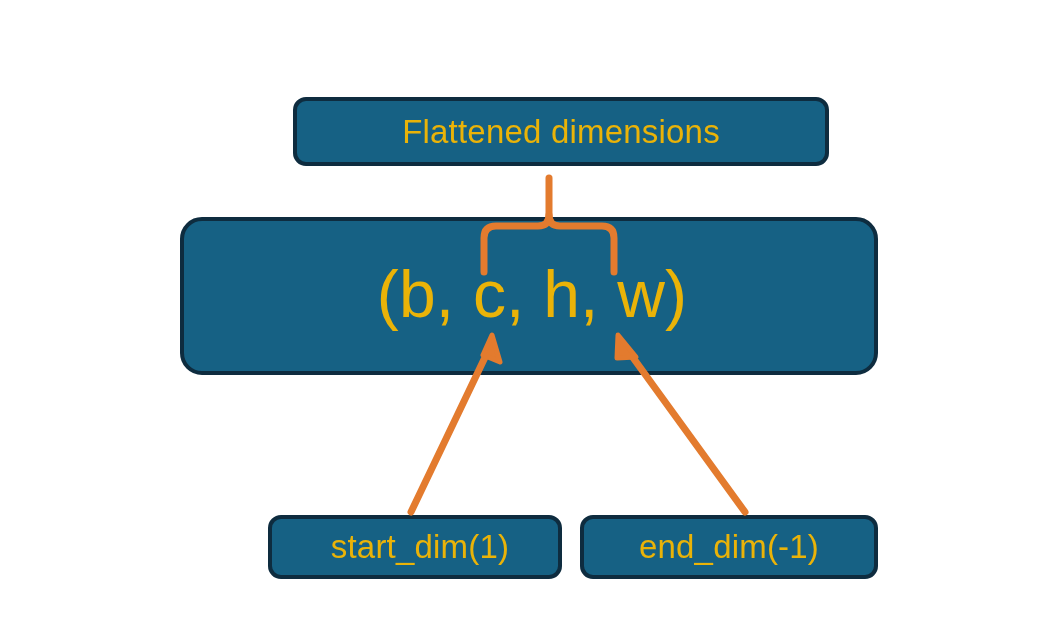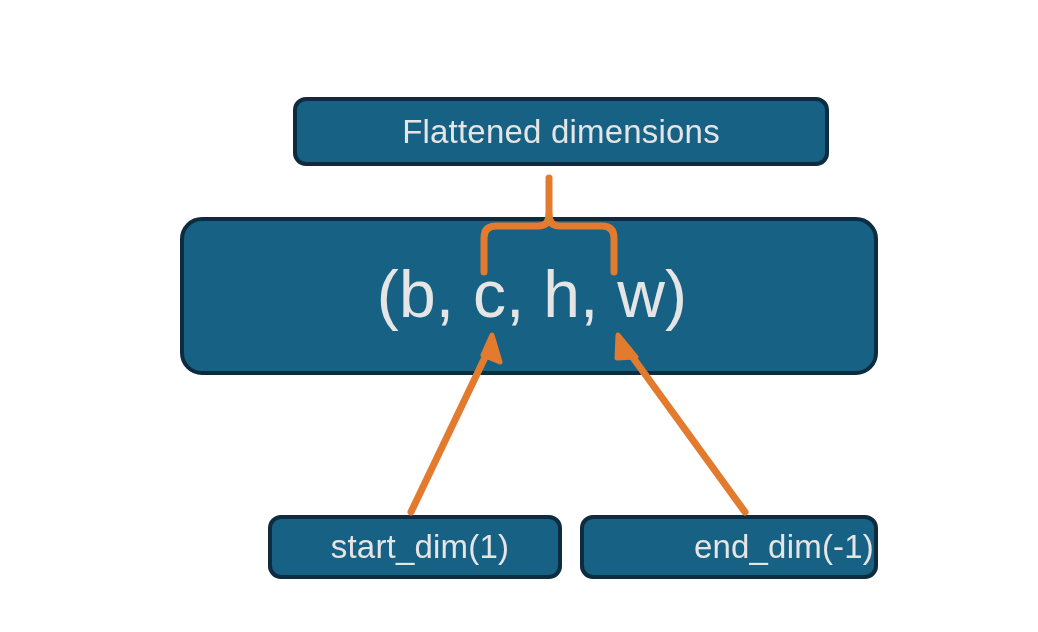--- a/index.html
+++ b/index.html
@@ -14,21 +14,21 @@
     background: #ffffff;
     overflow: hidden;
     font-family: "Liberation Sans", sans-serif;
   }
   .node {
     position: absolute;
     box-sizing: border-box;
     background: #166184;
     border: 4px solid #0e2c3f;
     border-radius: 14px;
-    color: #e5e5e5;
+    color: #eab308;
     display: flex;
     align-items: center;
     justify-content: center;
     text-align: center;
     letter-spacing: 0.2px;
     user-select: none;
   }
   #node-flattened {
     left: 293px;
     top: 97px;
@@ -59,21 +59,20 @@
     border-radius: 13px;
     padding-left: 10px;
   }
   #node-end-dim {
     left: 580px;
     top: 515px;
     width: 298px;
     height: 64px;
     font-size: 33px;
     border-radius: 13px;
-    justify-content: flex-end;
   }
   #connectors {
     position: absolute;
     left: 0;
     top: 0;
     width: 1038px;
     height: 632px;
     pointer-events: none;
   }
 </style>

